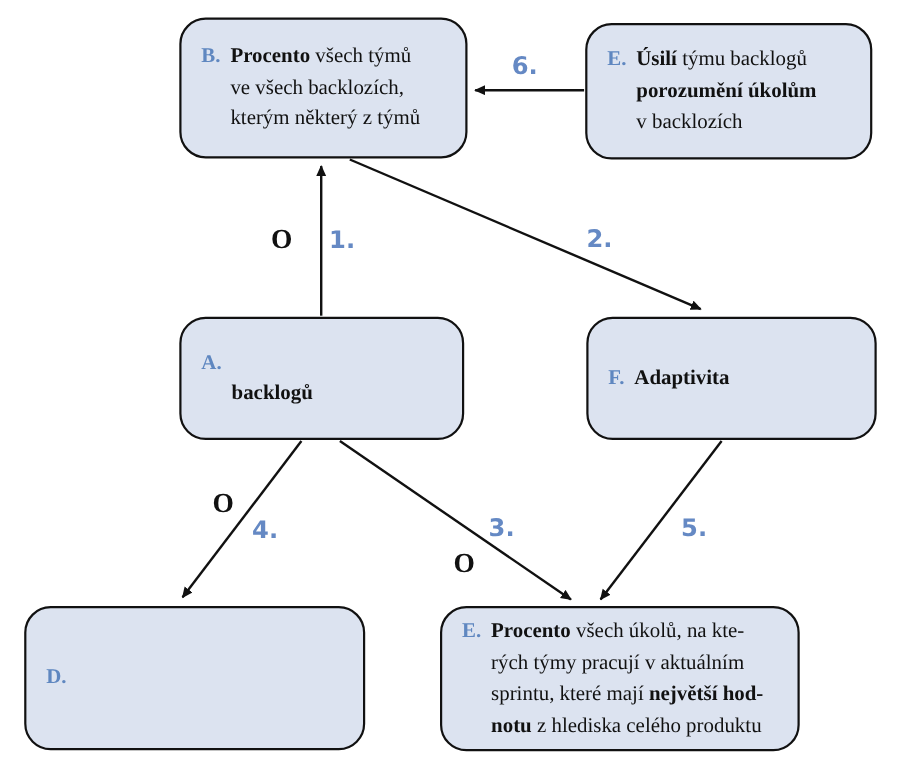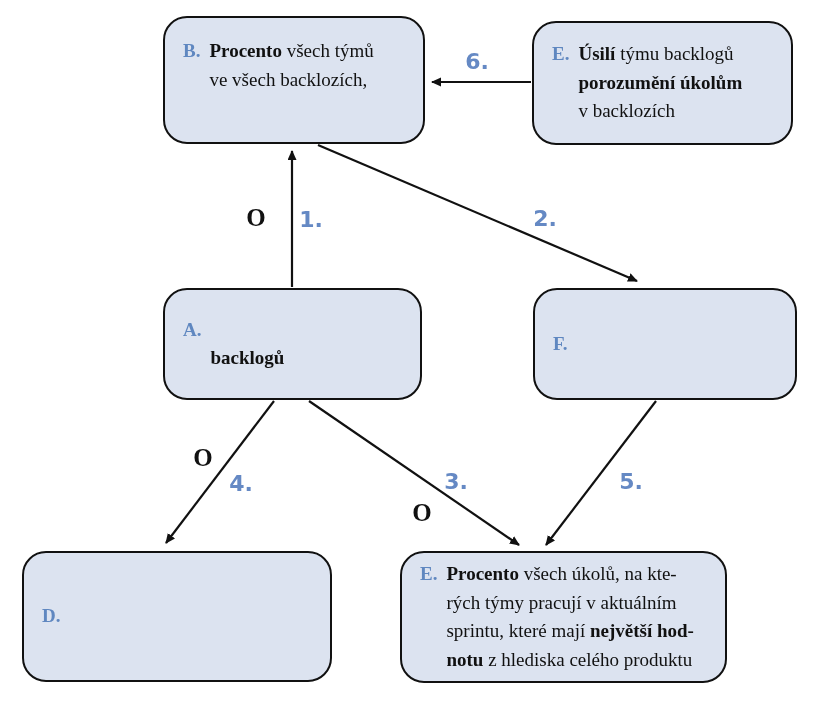--- a/index.html
+++ b/index.html
@@ -79,41 +79,42 @@
     <line x1="318" y1="145" x2="637" y2="281" stroke="#111111" stroke-width="2.2" marker-end="url(#ah)"></line>
     <line x1="309" y1="401" x2="519" y2="545" stroke="#111111" stroke-width="2.2" marker-end="url(#ah)"></line>
     <line x1="274" y1="401" x2="166" y2="543" stroke="#111111" stroke-width="2.2" marker-end="url(#ah)"></line>
     <line x1="656" y1="401" x2="546" y2="545" stroke="#111111" stroke-width="2.2" marker-end="url(#ah)"></line>
     <line x1="531" y1="82" x2="432" y2="82" stroke="#111111" stroke-width="2.2" marker-end="url(#ah)"></line>
   </svg>
 
   <div class="node" style="left:163px; top:16px; width:262px; height:128px;">
     <div class="node-inner">
       <span class="node-letter">B.</span>
-      <div class="node-text"><span class="bold">Procento</span><span> všech týmů</span><br><span>ve všech backlozích,</span><br><br></div>
+      <div class="node-text"><span class="bold">Procento</span><span> všech týmů</span><br><span>ve všech backlozích,</span><br><span>kterým některý z týmů</span><br></div>
     </div>
   </div>
 
   <div class="node" style="left:532px; top:21px; width:261px; height:124px;">
     <div class="node-inner">
       <span class="node-letter">E.</span>
       <div class="node-text"><span class="bold">Úsilí</span><span> týmu backlogů</span><br><span class="bold">porozumění úkolům</span><br><span>v backlozích</span></div>
     </div>
   </div>
 
   <div class="node" style="left:163px; top:288px; width:259px; height:112px;">
     <div class="node-inner">
       <span class="node-letter">A.</span>
       <div class="node-text"><br><span class="bold">backlogů</span></div>
     </div>
   </div>
 
   <div class="node" style="left:533px; top:288px; width:264px; height:112px;">
     <div class="node-inner">
       <span class="node-letter">F.</span>
+      <div class="node-text"><span class="bold">Adaptivita</span></div>
     </div>
   </div>
 
   <div class="node" style="left:22px; top:551px; width:310px; height:131px;">
     <div class="node-inner">
       <span class="node-letter">D.</span>
     </div>
   </div>
 
   <div class="node" style="left:400px; top:551px; width:327px; height:132px;">

